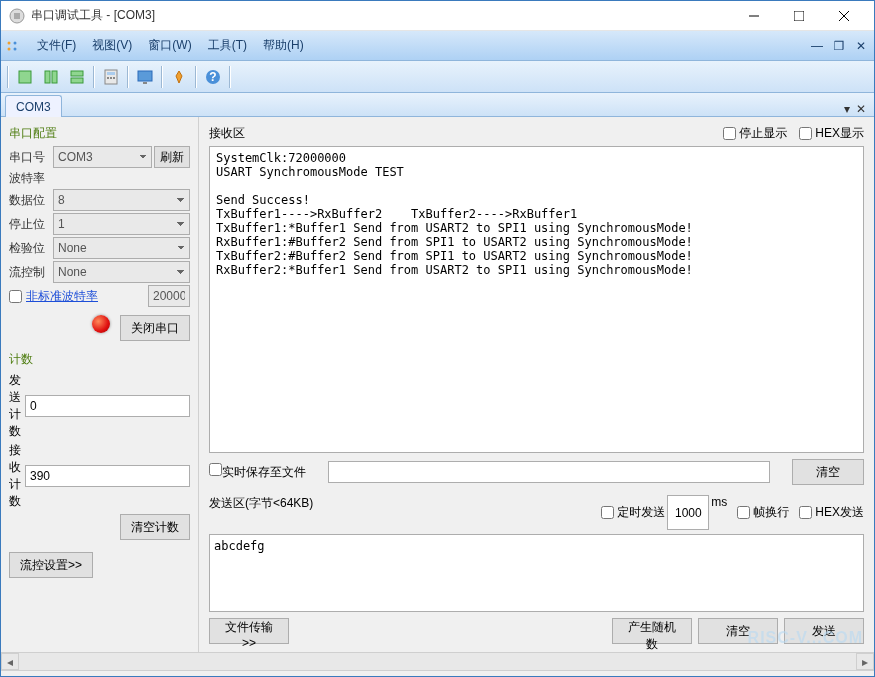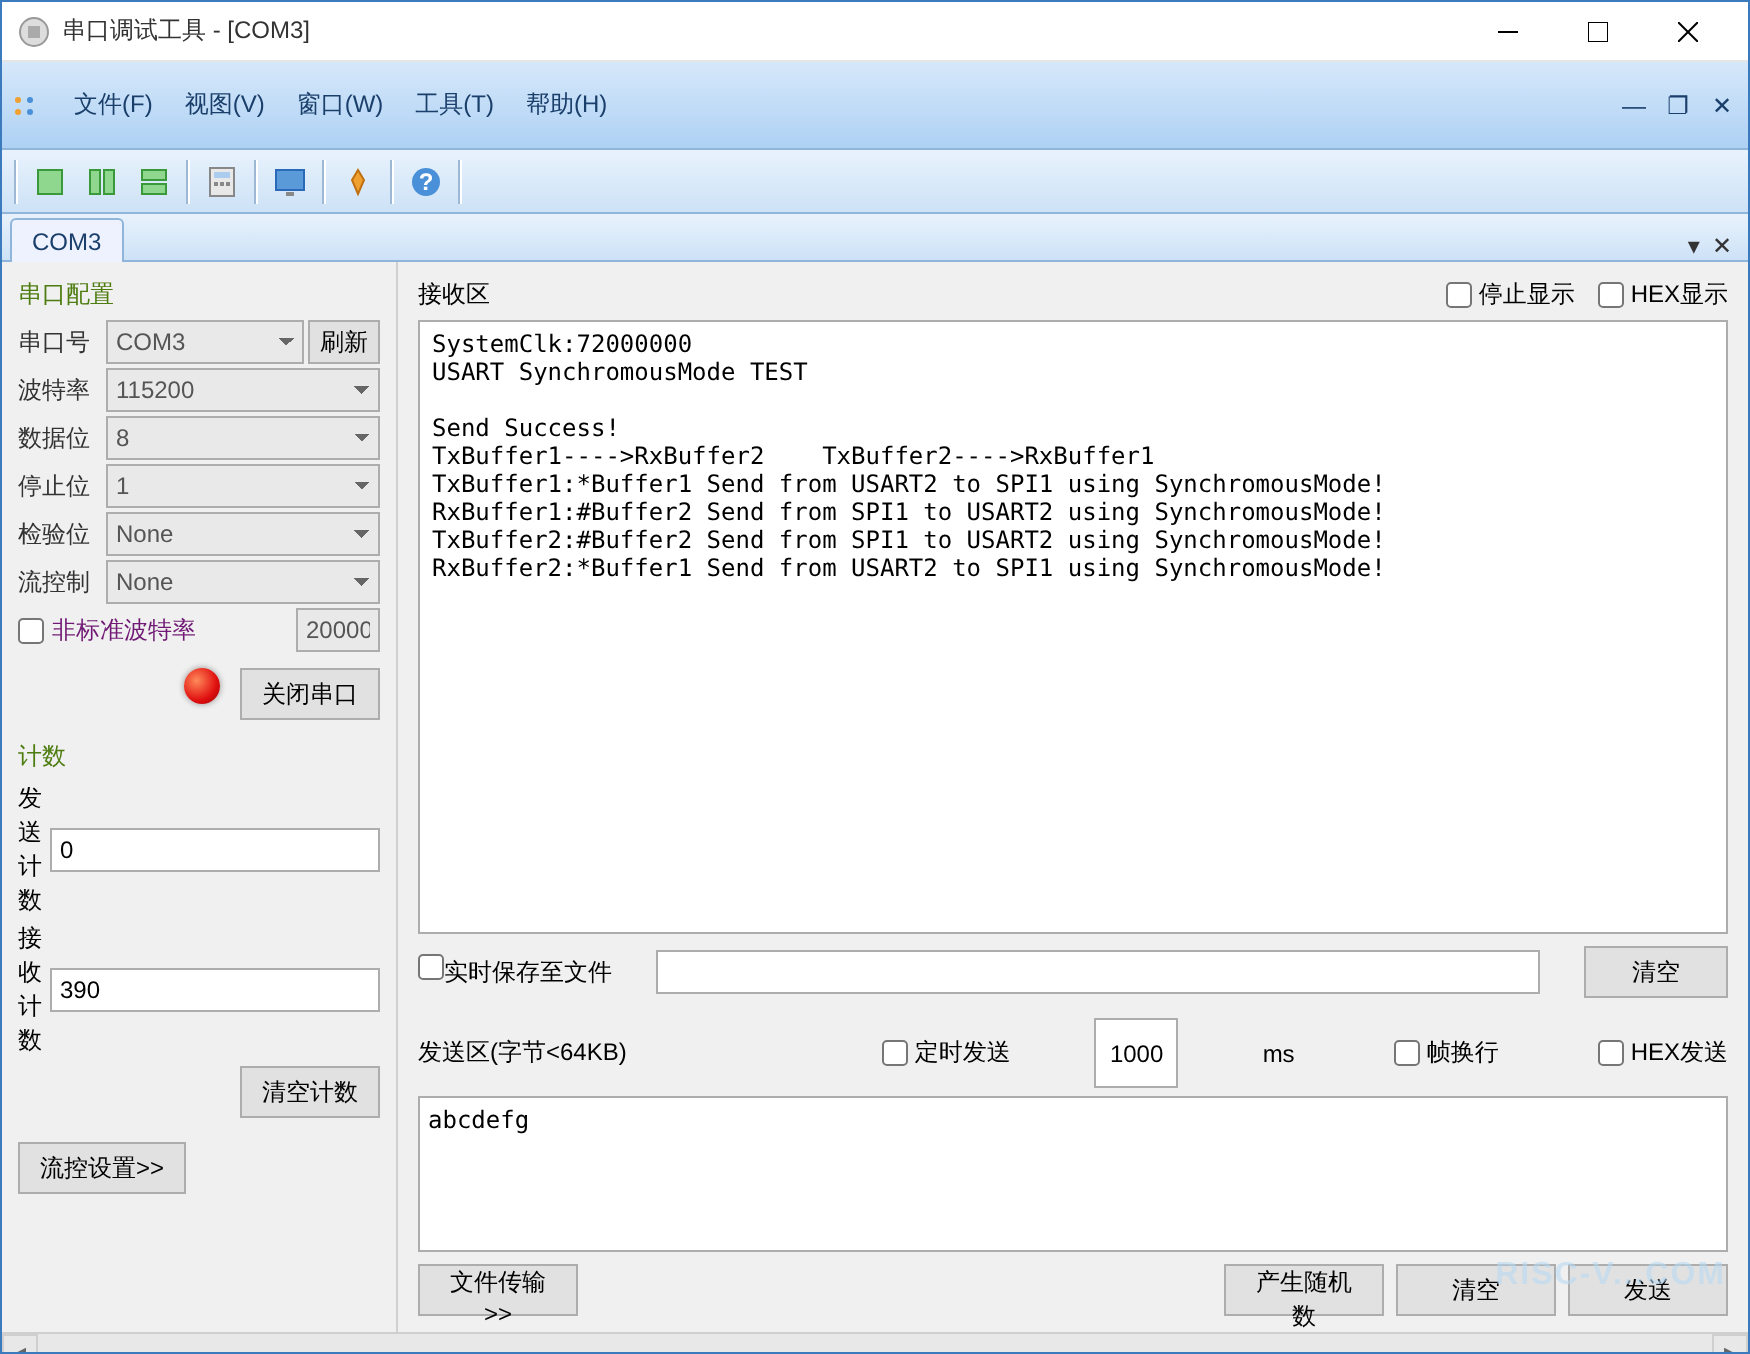--- a/index.html
+++ b/index.html
@@ -3,21 +3,21 @@
 <meta charset="utf-8">
 <style>
 * { box-sizing: border-box; margin: 0; padding: 0; font-family: "Microsoft YaHei", SimSun, sans-serif; font-size: 12px; }
 body { background: #fff; width: 875px; height: 677px; overflow: hidden; border: 1px solid #3a7abd; }
 .titlebar { height: 30px; background: #fff; display: flex; align-items: center; padding: 0 8px; border-bottom: 1px solid #e5e5e5; }
 .titlebar .app-icon { width: 16px; height: 16px; margin-right: 6px; }
 .titlebar .title { flex: 1; color: #333; }
 .titlebar .win-btns { display: flex; gap: 0; }
 .titlebar .win-btn { width: 45px; height: 28px; display: flex; align-items: center; justify-content: center; cursor: pointer; }
 
-.menubar { height: 44px; background: linear-gradient(#d6e8fa, #aed1f4); display: flex; align-items: center; padding: 0 4px; border-bottom: 1px solid #8fb5db; }
+.menubar { height: 30px; background: linear-gradient(#d6e8fa, #aed1f4); display: flex; align-items: center; padding: 0 4px; border-bottom: 1px solid #8fb5db; }
 .menubar .menu-icon { width: 18px; height: 18px; margin-right: 6px; }
 .menubar .menu-item { padding: 0 8px; color: #1a3f6b; cursor: pointer; }
 .menubar .child-win-btns { margin-left: auto; display: flex; gap: 4px; }
 .menubar .cw-btn { width: 18px; height: 16px; display:flex; align-items:center; justify-content:center; cursor:pointer; color:#1a3f6b; }
 
 .toolbar { height: 32px; background: linear-gradient(#e8f2fc, #cde2f7); display: flex; align-items: center; padding: 0 4px; gap: 2px; border-bottom: 1px solid #8fb5db; }
 .toolbar .tbtn { width: 24px; height: 24px; border: 1px solid transparent; display:flex; align-items:center; justify-content:center; cursor:pointer; border-radius:2px; }
 .toolbar .sep { width: 2px; height: 22px; margin: 0 2px; border-left: 1px solid #9cb8d4; border-right: 1px solid #fff; }
 
 .tabrow { height: 24px; background: linear-gradient(#e8f2fc, #cde2f7); display: flex; align-items: flex-end; padding: 0 4px; border-bottom: 1px solid #8fb5db; position: relative; }
@@ -28,42 +28,42 @@
 .workspace { display: flex; height: calc(100% - 30px - 28px - 32px - 24px - 24px - 2px); }
 .sidebar { width: 198px; padding: 8px; border-right: 1px solid #d0d0d0; background: #f0f0f0; }
 .group-title { color: #4d7c0f; margin-bottom: 4px; }
 .cfg-row { display: flex; align-items: center; margin-bottom: 2px; }
 .cfg-row label { width: 44px; color: #333; }
 .cfg-row select, .cfg-row input[type=text] { flex: 1; height: 22px; border: 1px solid #adadad; background: #e9e9e9; padding: 0 4px; color: #555; }
 .cfg-row select { appearance: none; background-image: linear-gradient(45deg, transparent 50%, #666 50%), linear-gradient(135deg, #666 50%, transparent 50%); background-position: right 8px center, right 4px center; background-size: 4px 4px, 4px 4px; background-repeat: no-repeat; }
 .cfg-row .btn-sm { width: 36px; height: 22px; margin-left: 2px; border: 1px solid #adadad; background: #e1e1e1; cursor:pointer; }
 .cfg-row.nonstd { align-items: center; }
 .cfg-row.nonstd input[type=checkbox] { margin-right: 4px; }
-.cfg-row.nonstd .nslabel { flex: 1; color: #701a75; }
+.cfg-row.nonstd .nslabel { flex: 1; color: #1d4ed8; text-decoration: underline; }
 .cfg-row.nonstd input[type=text] { width: 42px; flex: none; }
 .btn-row { display:flex; gap:6px; margin-top:8px; justify-content:flex-end; }
 .record-dot { width: 18px; height: 18px; border-radius: 50%; background: radial-gradient(circle at 35% 35%, #ff8a5a, #e01010 60%, #900 100%); box-shadow: 0 0 3px rgba(0,0,0,.4); margin-right: 4px; }
 .btn { height: 26px; padding: 0 10px; border: 1px solid #adadad; background: #e1e1e1; cursor:pointer; }
 .count-box { margin-top: 10px; }
 .count-box .row { display:flex; align-items:center; margin-bottom:2px; }
 .count-box .row label { width: 56px; }
 .count-box .row input { flex:1; height:22px; border:1px solid #adadad; background:#fff; padding:0 4px; }
 .count-box .center { text-align: right; margin-top: 4px; }
 .flow-btn { margin-top: 12px; }
 
 .mainarea { flex: 1; padding: 8px 10px; display: flex; flex-direction: column; background: #f0f0f0; }
 .recv-header { display:flex; align-items:center; }
 .recv-header .title { flex:1; }
 .recv-header label { display:flex; align-items:center; margin-left: 12px; }
 .recv-header input[type=checkbox] { margin-right: 3px; }
 .recv-box { flex:1; margin-top:4px; border:1px solid #adadad; background:#fff; padding:4px 6px; font-family: "Consolas","SimSun",monospace; white-space:pre; overflow:auto; color:#000; }
 .save-row { display:flex; align-items:center; margin-top:6px; gap:22px; }
 .save-row input[type=text] { flex:1; height:22px; border:1px solid #adadad; background:#fff; }
 .save-row .btn { width: 72px; }
-.send-header { display:flex; align-items:center; margin-top:10px;gap:40px; }
+.send-header { display:flex; margin-top:10px; }
 .send-header .title { flex:1; }
 .send-header label { display:flex; align-items:center; margin-left:10px; }
 .send-header input[type=checkbox]{ margin-right:3px; }
 .send-header input[type=text]{ width:42px; height:35px; border:1px solid #adadad; text-align:center; margin:0 2px; }
 .send-box { height:78px; margin-top:4px; border:1px solid #adadad; background:#fff; padding:4px; font-family: monospace; }
 .send-btns { display:flex; margin-top:6px; gap:6px; }
 .send-btns .spacer { flex:1; }
 .send-btns .btn { width:80px; }
 
 .inner-scrollbar { height: 18px; background: #e8e8e8; border-top: 1px solid #cfcfcf; display:flex; }
@@ -188,21 +188,20 @@
   <div class="sidebar">
     <div class="group-title">串口配置</div>
 
     <div class="cfg-row">
       <label>串口号</label>
       <select><option>COM3</option></select>
       <button class="btn-sm">刷新</button>
     </div>
     <div class="cfg-row">
       <label>波特率</label>
-      <select><option>115200</option></select>
     </div>
     <div class="cfg-row">
       <label>数据位</label>
       <select><option>8</option></select>
     </div>
     <div class="cfg-row">
       <label>停止位</label>
       <select><option>1</option></select>
     </div>
     <div class="cfg-row">

